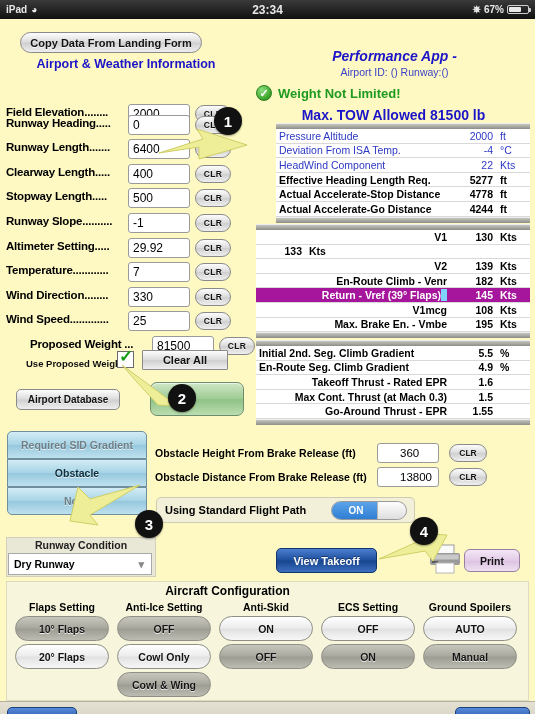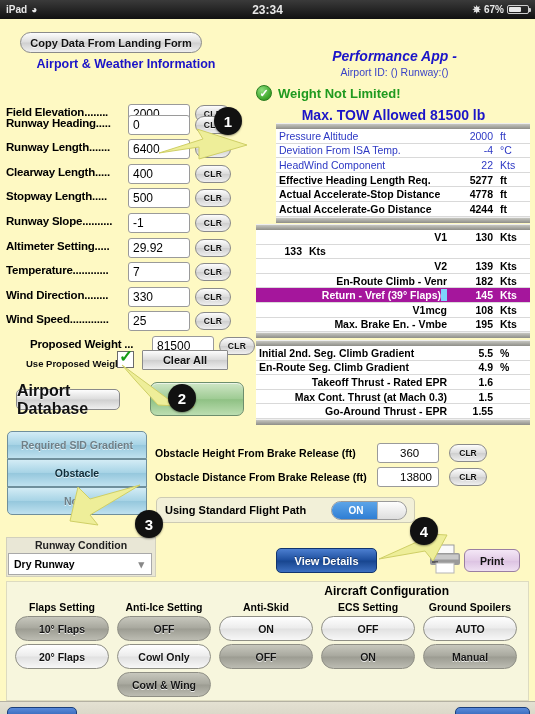--- a/index.html
+++ b/index.html
@@ -85,21 +85,21 @@
     position:absolute;left:1px;top:-4px;font-size:17px;color:#169c16;font-weight:bold;line-height:17px;
   }
   .clear-all{position:absolute;left:142px;top:331px;width:86px;height:20px;font-size:11px;border-radius:1px;}
 
   .calc-btn{
     position:absolute;left:150px;top:363px;width:92px;height:32px;
     border:1px solid #6d8e6d;border-radius:7px;
     background:linear-gradient(#cfe6c6,#9ecb93 50%,#8fc184 52%,#bcdeb1);
     box-shadow:inset 0 1px 0 rgba(255,255,255,.6);
   }
-  .apdb{position:absolute;left:16px;top:370px;width:104px;height:21px;font-size:16px;border-radius:5px;}
+  .apdb{position:absolute;left:16px;top:370px;width:104px;height:21px;font-size:10px;border-radius:5px;}
 
   
   .ok-row{position:absolute;left:256px;top:64px;width:275px;height:20px;display:flex;align-items:center;}
   .ok-ico{
     width:16px;height:16px;border-radius:50%;
     background:radial-gradient(circle at 35% 30%,#8fe07f,#3aa328 70%,#2c8a1e);
     color:#fff;font-size:11px;font-weight:bold;display:flex;align-items:center;justify-content:center;
     margin-right:6px;border:1px solid #2b7d20;box-sizing:border-box;
   }
   .ok-txt{font-size:13px;font-weight:bold;color:#1f9a1f;}
@@ -198,21 +198,21 @@
     background:linear-gradient(#f4e7f6,#e2cbe6 50%,#dcc2e2 52%,#efe0f2);
     color:#111;font-size:10.5px;font-weight:bold;
     display:flex;align-items:center;justify-content:center;cursor:pointer;
   }
 
   
   .cfg-box{
     position:absolute;left:6px;top:562px;width:523px;height:120px;
     background:#f7f6dd;border:1px solid #dddbc0;box-sizing:border-box;
   }
-  .cfg-title{position:absolute;left:6px;top:565px;width:443px;text-align:right;font-size:12px;font-weight:bold;color:#000;}
+  .cfg-title{position:absolute;left:6px;top:565px;width:443px;text-align:center;font-size:12px;font-weight:bold;color:#000;}
   .cfg-col{position:absolute;top:582px;width:102px;}
   .cfg-head{text-align:center;font-size:10.5px;font-weight:bold;color:#000;margin-bottom:3px;}
   .cfg-btn{
     width:94px;height:25px;margin:0 auto 3px auto;border-radius:13px;
     border:1px solid #8f8f85;box-sizing:border-box;
     display:flex;align-items:center;justify-content:center;
     font-size:10.5px;font-weight:bold;color:#111;cursor:pointer;
     background:linear-gradient(#ffffff,#ececec 48%,#e1e1e1 52%,#f7f7f7);
     text-shadow:0 1px 0 rgba(255,255,255,.8);
   }
@@ -471,21 +471,21 @@
     </div>
   </div>
 
   <div class="rc-box"></div>
   <div class="rc-title">Runway Condition</div>
   <div class="rc-sel">
     <span>Dry Runway</span>
     <span class="rc-chev">▾</span>
   </div>
 
-  <div class="view-details">View Details</div>
+  <div class="view-details">View Takeoff</div>
   <svg class="printer" viewBox="0 0 34 32">
     <rect x="8" y="2" width="18" height="9" fill="#fafafa" stroke="#9a9a9a"></rect>
     <rect x="2" y="10" width="30" height="12" rx="2" fill="#9a9a9a"></rect>
     <rect x="3.5" y="11.5" width="27" height="5" fill="#c9c9c9"></rect>
     <rect x="4" y="18" width="6" height="2" fill="#5b5b5b"></rect>
     <rect x="8" y="20" width="18" height="10" fill="#fff" stroke="#b5b5b5"></rect>
   </svg>
   <div class="print-btn">Print</div>
 
   <div class="cfg-box"></div>

